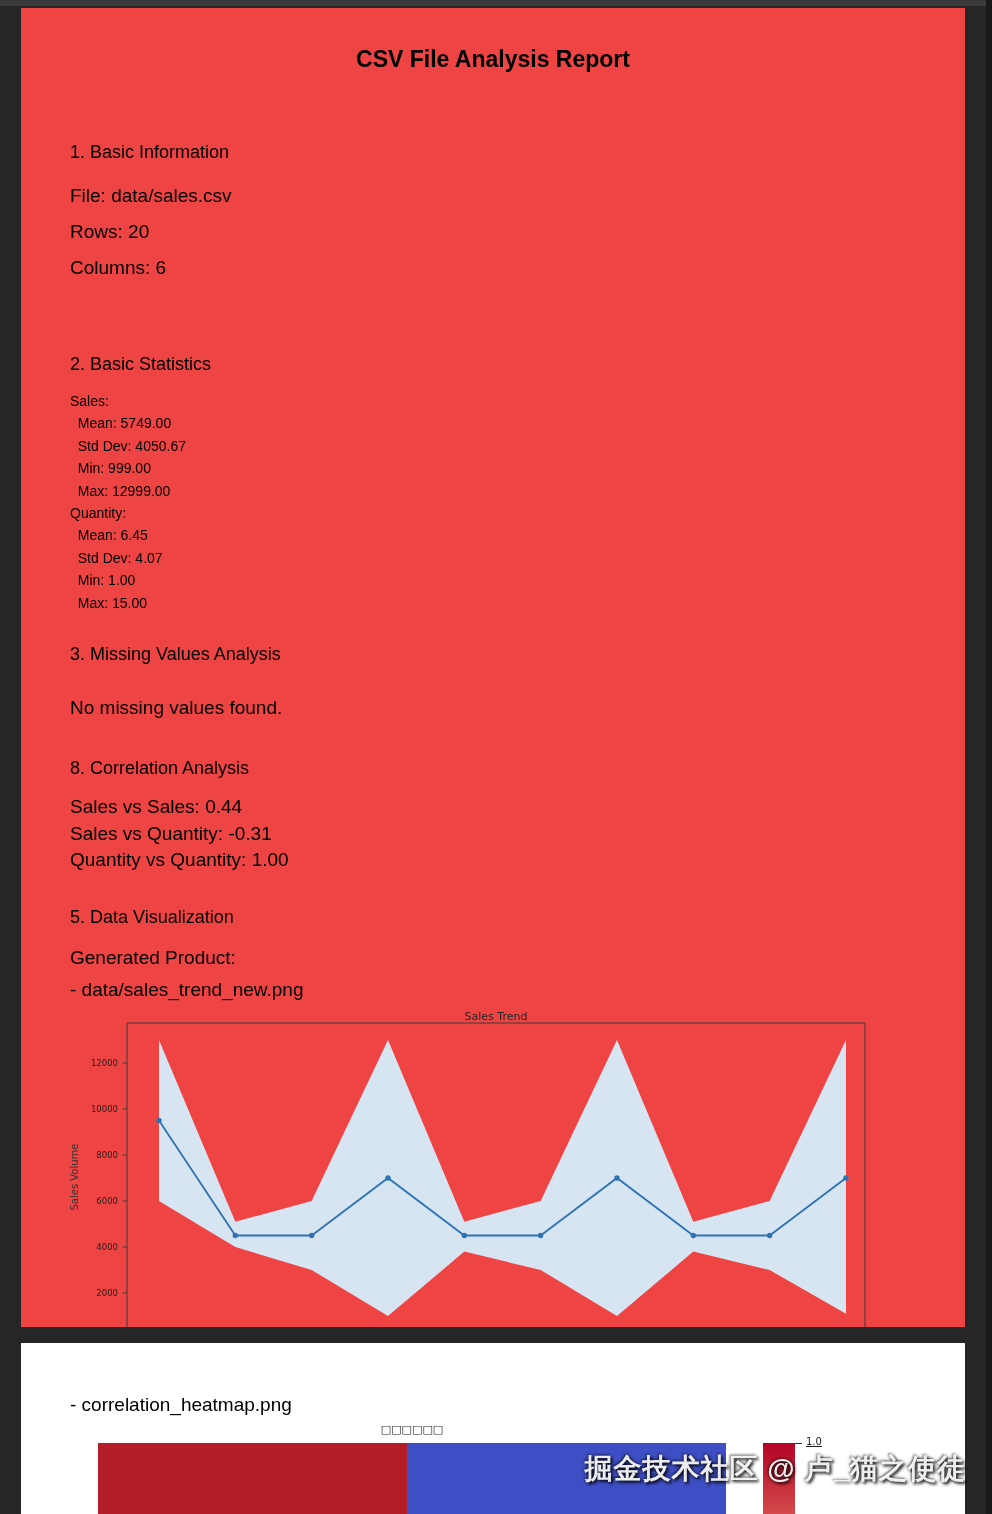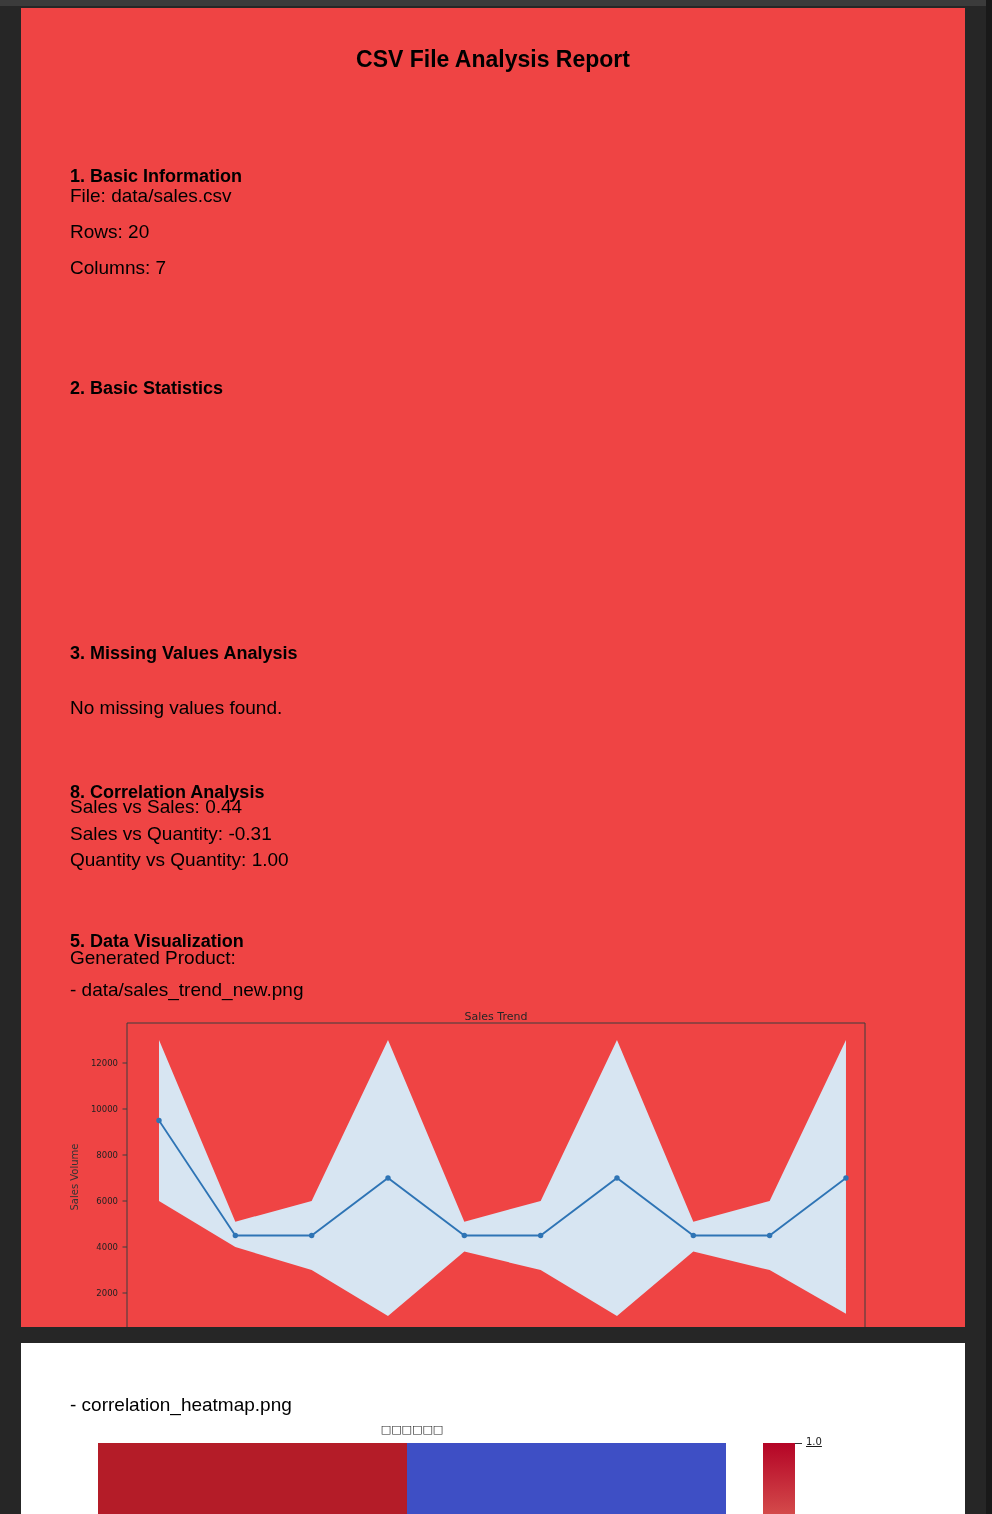--- a/index.html
+++ b/index.html
@@ -5,21 +5,21 @@
   html,body{margin:0;padding:0;}
   body{width:992px;height:1514px;overflow:hidden;font-family:"Liberation Sans",sans-serif;}
   #canvas{position:relative;width:992px;height:1514px;background:#262626;overflow:hidden;}
   #topbar{position:absolute;left:0;top:0;width:992px;height:6px;background:#3b3b3b;}
   #right-edge{position:absolute;right:0;top:0;width:6px;height:1514px;background:#191919;}
   .page{position:absolute;left:21px;width:944px;background:#ffffff;}
   #page1{top:8px;height:1319px;overflow:hidden;}
   #page2{top:1343px;height:200px;overflow:hidden;}
   .abs{position:absolute;}
   .doc-title{left:0;top:38px;width:944px;text-align:center;font-size:23px;font-weight:bold;color:#000;}
-  .sec-heading{left:49px;font-size:18px;font-weight:bold;color:#000;white-space:nowrap;margin-top:24px;}
+  .sec-heading{left:49px;font-size:18px;font-weight:normal;color:#000;white-space:nowrap;}
   .body-line{left:49px;font-size:19px;color:#000;white-space:nowrap;}
   .stats-pre{left:49px;top:382px;font-family:"Liberation Sans",sans-serif;font-size:14px;line-height:22.4px;color:#000;white-space:pre;margin:0;}
   #trend-figure{left:39px;top:998px;width:810px;height:321px;}
   #trend-svg text{font-family:"DejaVu Sans",sans-serif;}
   
   .hm-title{top:80px;left:77px;width:628px;text-align:center;font-family:"DejaVu Sans",sans-serif;font-size:11px;color:#1a1a1a;letter-spacing:0px;}
   .hm-cell{top:100px;height:130px;}
   #hm-colorbar{top:100px;left:742px;width:32px;height:130px;}
   #hm-cb-tick{top:100px;left:774px;width:7px;height:1px;background:#333;}
   #hm-cb-label{top:93px;left:785px;font-family:"DejaVu Sans",sans-serif;font-size:10px;color:#1a1a1a;text-decoration:underline;}
@@ -32,25 +32,35 @@
 
 <div id="canvas" style="background: rgb(38, 38, 38);">
   <div id="topbar" style="background: rgb(59, 59, 59);"></div>
 
   <div id="page1" class="page" style="background: #ef4444;">
     <div class="abs doc-title">CSV File Analysis Report</div>
 
     <div class="abs sec-heading" style="top:134px">1. Basic Information</div>
     <div class="abs body-line" style="top:177px">File: data/sales.csv</div>
     <div class="abs body-line" style="top:213px">Rows: 20</div>
-    <div class="abs body-line" style="top:249px">Columns: 7</div>
+    <div class="abs body-line" style="top:249px">Columns: 6</div>
 
     <div class="abs sec-heading" style="top:346px">2. Basic Statistics</div>
+    <pre class="abs stats-pre">Sales:
+  Mean: 5749.00
+  Std Dev: 4050.67
+  Min: 999.00
+  Max: 12999.00
+Quantity:
+  Mean: 6.45
+  Std Dev: 4.07
+  Min: 1.00
+  Max: 15.00</pre>
 
-    <div class="abs sec-heading" style="top:611px">3. Missing Values Analysis</div>
+    <div class="abs sec-heading" style="top:636px">3. Missing Values Analysis</div>
     <div class="abs body-line" style="top:689px">No missing values found.</div>
 
     <div class="abs sec-heading" style="top:750px">8. Correlation Analysis</div>
     <div class="abs body-line" style="top:788px">Sales vs Sales: 0.44</div>
     <div class="abs body-line" style="top:815px">Sales vs Quantity: -0.31</div>
     <div class="abs body-line" style="top:841px">Quantity vs Quantity: 1.00</div>
 
     <div class="abs sec-heading" style="top:899px">5. Data Visualization</div>
     <div class="abs body-line" style="top:939px">Generated Product:</div>
     <div class="abs body-line" style="top:971px">- data/sales_trend_new.png</div>
@@ -93,14 +103,15 @@
   <div id="page2" class="page" style="background: rgb(255, 255, 255);">
     <div class="abs body-line" style="top:51px">- correlation_heatmap.png</div>
     <div class="abs hm-title">□□□□□□</div>
     <div class="abs hm-cell" id="hm-cell-red" style="left: 77px; width: 309px; background: rgb(180, 28, 40);"></div>
     <div class="abs hm-cell" id="hm-cell-blue" style="left: 386px; width: 319px; background: rgb(62, 79, 197);"></div>
     <div class="abs" id="hm-colorbar" style="background: linear-gradient(rgb(180, 4, 38), rgb(238, 132, 104));"></div>
     <div class="abs" id="hm-cb-tick"></div>
     <div class="abs" id="hm-cb-label">1.0</div>
   </div>
 
+  <div id="watermark">掘金技术社区 @ 卢_猫之使徒</div>
   <div id="right-edge"></div>
 </div>
 
 </body></html>

